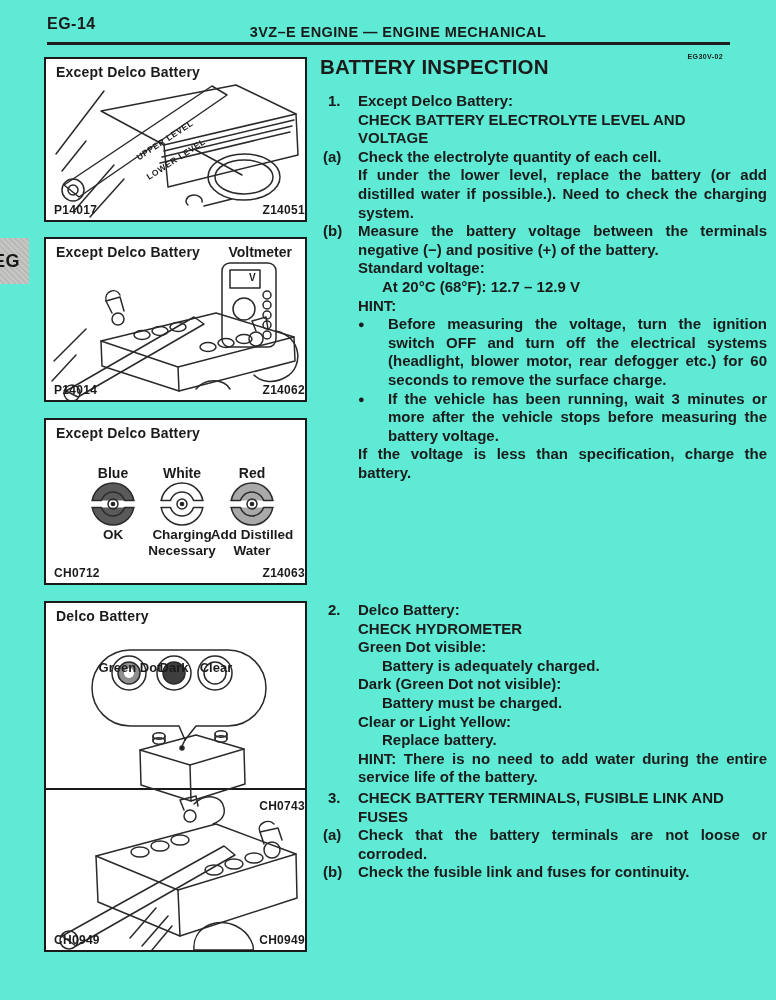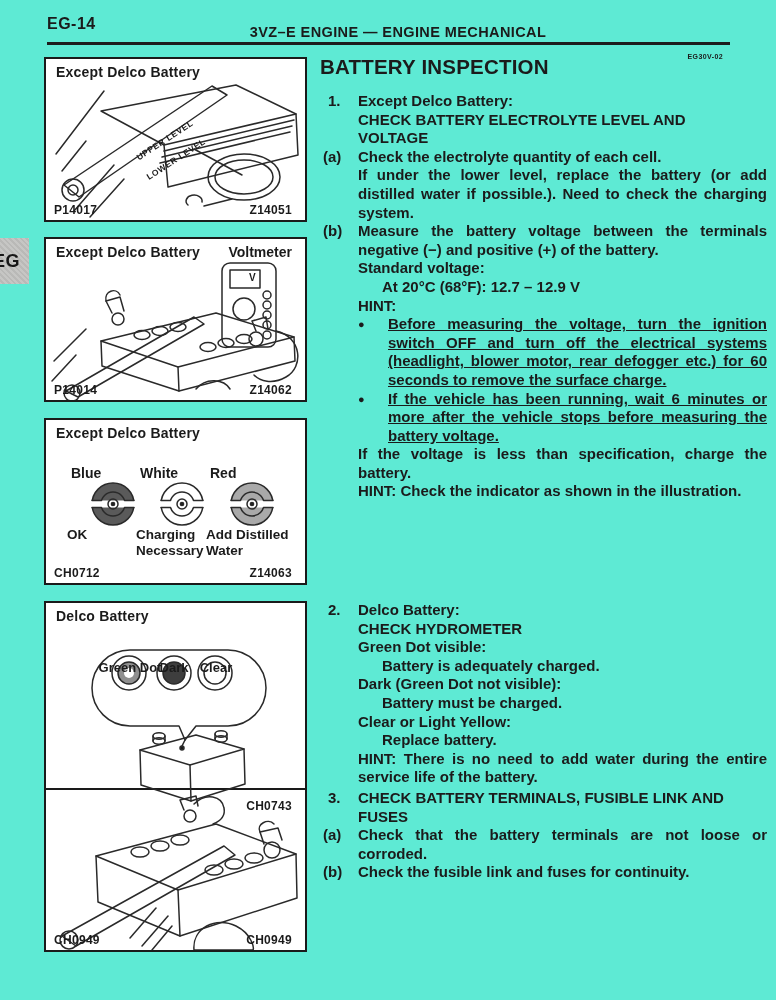--- a/index.html
+++ b/index.html
@@ -16,45 +16,45 @@
   .eg-tab{
     position:absolute;left:0;top:238px;width:29px;height:46px;overflow:hidden;
     background:repeating-linear-gradient(45deg,#c6c6c4 0 2px,#b9b9b7 2px 4px);
     display:flex;align-items:center;
   }
   .eg-tab span{font-size:18px;letter-spacing:.5px;color:#161616;margin-left:-7px;}
   
   .figure{position:absolute;left:44px;width:263px;background:#ffffff;border:2px solid #1a1a1a;box-sizing:border-box;}
   .fig-title{position:absolute;left:10px;top:5px;font-size:14px;letter-spacing:.2px;z-index:3;}
   .fig-code{position:absolute;bottom:3px;font-size:12px;letter-spacing:.3px;z-index:3;}
-  .fig-code.l{left:8px;} .fig-code.r{right:13px;}
+  .fig-code.l{left:8px;} .fig-code.r{right:0;}
   .fig-art{position:absolute;left:0;top:0;width:100%;height:100%;z-index:1;}
   .fig-art path,.fig-art line,.fig-art ellipse,.fig-art circle,.fig-art rect,.fig-art polygon{
     stroke:#2a2a2a;stroke-width:1.5;fill:none;stroke-linecap:round;stroke-linejoin:round;}
   .wfill{fill:#ffffff;}
   .rot-label{position:absolute;font-size:8.5px;letter-spacing:.6px;white-space:nowrap;transform:rotate(-33deg);z-index:2;}
   .volt-label{position:absolute;right:13px;top:5px;font-size:14px;z-index:3;}
   .meter-v{position:absolute;left:203px;top:33px;font-size:10px;z-index:3;}
-  .ind-color{position:absolute;top:45px;width:84px;font-size:14px;z-index:2;}
-  .ind-meaning{position:absolute;top:107px;width:92px;font-size:13.5px;line-height:15.5px;z-index:2;}
+  .ind-color{position:absolute;top:45px;width:84px;text-align:center;font-size:14px;z-index:2;}
+  .ind-meaning{position:absolute;top:107px;width:92px;text-align:center;font-size:13.5px;line-height:15.5px;z-index:2;}
   .delco-label{position:absolute;top:57px;text-align:center;font-size:13px;z-index:3;}
   
   .art-title{position:absolute;left:320px;top:55px;font-size:20.5px;letter-spacing:.2px;}
   .art-code{position:absolute;right:53px;top:53px;font-size:7px;letter-spacing:.4px;}
   .sec{position:absolute;left:323px;width:444px;font-size:15px;line-height:18.6px;}
   .row{display:flex;align-items:flex-start;}
   .row .n{flex:0 0 35px;}
   .row .n.num{padding-left:5px;box-sizing:border-box;}
   .row .body{flex:1;min-width:0;}
   .just{text-align:justify;}
   .hd{max-width:392px;}
   .indent1{padding-left:24px;}
   .bullet-row{display:flex;}
   .bullet-row .marker{flex:0 0 30px;font-size:11px;line-height:18.6px;}
-  .bullet-row .btext{flex:1;text-align:justify;text-decoration:underline;}
+  .bullet-row .btext{flex:1;text-align:justify;}
 </style>
 </head>
 <body>
 
 <div class="page">
 
   <div class="page-num">EG-14</div>
   <div class="header-title">3VZ–E ENGINE — ENGINE MECHANICAL</div>
   <div class="header-rule"></div>
 
@@ -252,24 +252,23 @@
         <div class="just">Measure the battery voltage between the terminals negative (−) and positive (+) of the battery.</div>
         <div>Standard voltage:</div>
         <div class="indent1">At 20°C (68°F): 12.7 – 12.9 V</div>
         <div>HINT:</div>
         <div class="bullet-row">
           <span class="marker">●</span>
           <div class="btext">Before measuring the voltage, turn the ignition switch OFF and turn off the electrical systems (headlight, blower motor, rear defogger etc.) for 60 seconds to remove the surface charge.</div>
         </div>
         <div class="bullet-row">
           <span class="marker">●</span>
-          <div class="btext">If the vehicle has been running, wait 6 minutes or more after the vehicle stops before measuring the battery voltage.</div>
+          <div class="btext">If the vehicle has been running, wait 3 minutes or more after the vehicle stops before measuring the battery voltage.</div>
         </div>
         <div class="just">If the voltage is less than specification, charge the battery.</div>
-        <div>HINT: Check the indicator as shown in the illustration.</div>
       </div>
     </div>
   </div>
 
   <div class="sec" style="top:601px;">
     <div class="row">
       <span class="n num">2.</span>
       <div class="body">
         <div>Delco Battery:</div>
         <div class="hd">CHECK HYDROMETER</div>

